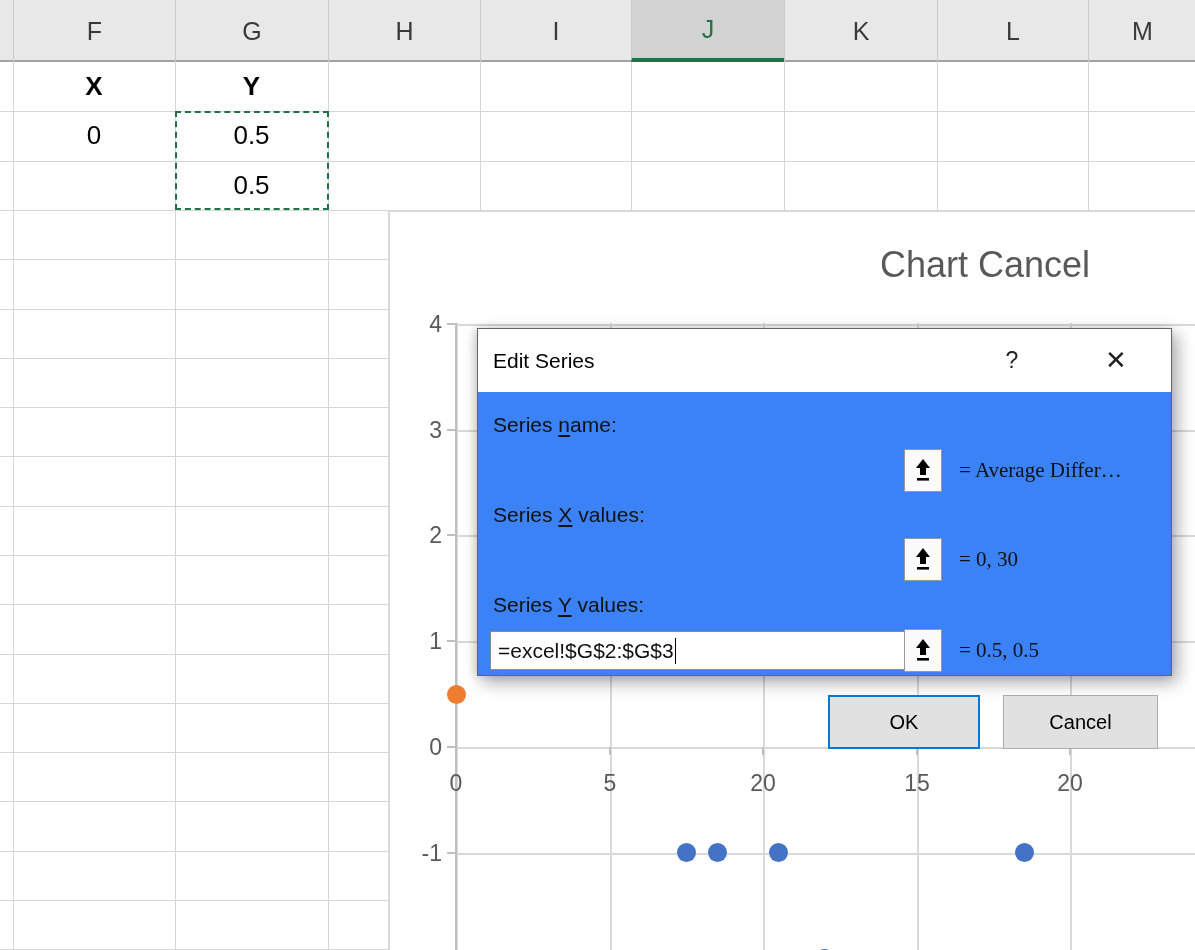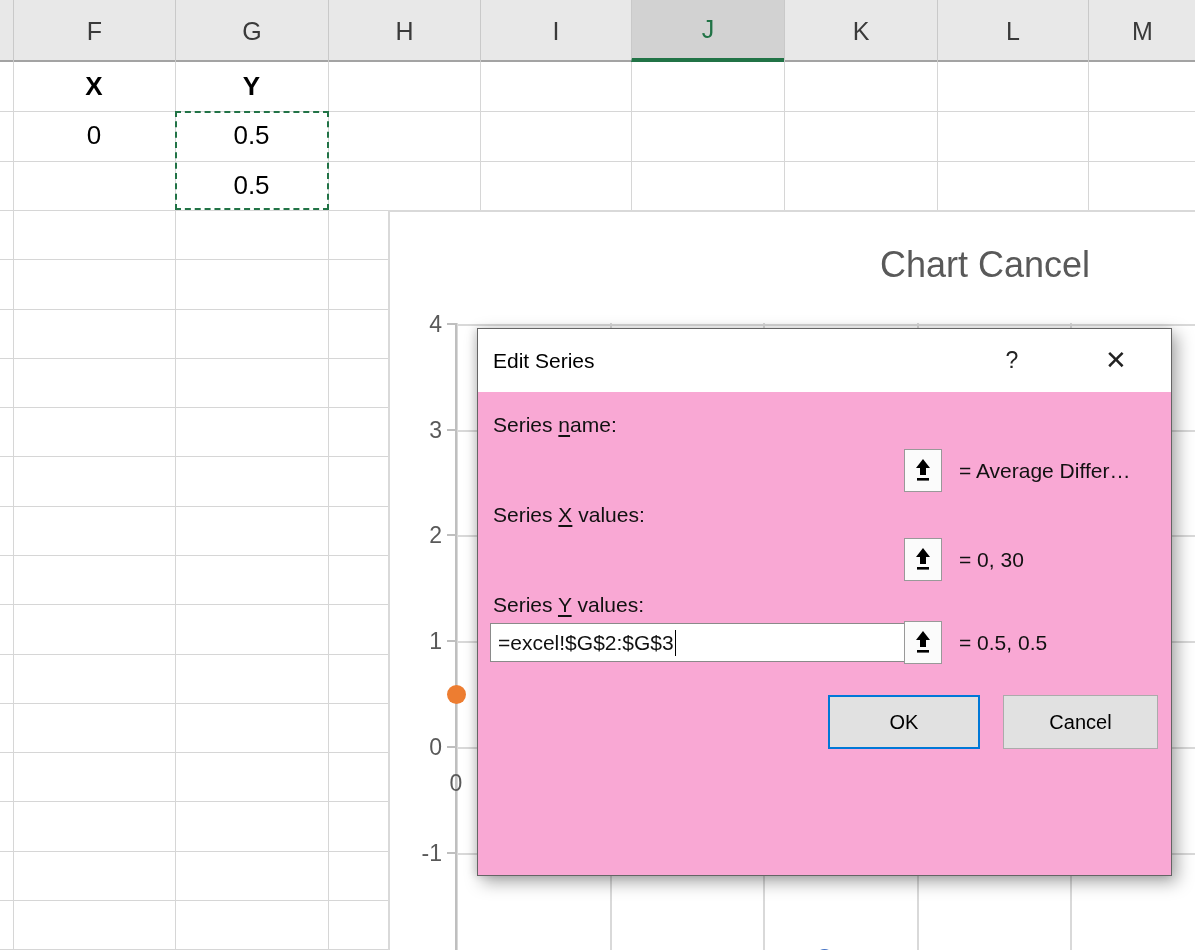--- a/index.html
+++ b/index.html
@@ -42,22 +42,22 @@
   .c-vgrid { position:absolute; width:2px; background:#D9D9D9; }
   .c-hgrid { position:absolute; height:2px; background:#D9D9D9; }
   #y-axis-line { position:absolute; width:2px; background:#BFBFBF; }
   .c-ytick { position:absolute; width:8px; height:2px; background:#BFBFBF; }
   .c-xtick { position:absolute; width:2px; height:8px; background:#BFBFBF; }
   .c-ylabel { position:absolute; width:46px; text-align:right; font-size:23px; color:#595959; }
   .c-xlabel { position:absolute; width:60px; text-align:center; font-size:23px; color:#595959; }
   .dot { position:absolute; width:19px; height:19px; border-radius:50%; }
   
   #dialog {
-    position:absolute; left:477px; top:328px; width:695px; height:548px;
-    background:#f9a8d4; border:1px solid #656565;
+    position:absolute; left:477px; top:328px; width:695px; height:348px;
+    background:#3b82f6; border:1px solid #656565;
     box-shadow:5px 6px 16px rgba(0,0,0,0.35), -3px 0 8px rgba(0,0,0,0.12);
     z-index:3; font-size:21px; color:#111;
   }
   #dlg-titlebar { position:absolute; left:0; top:0; width:100%; height:63px; background:#FFFFFF; }
   #dlg-title { position:absolute; left:15px; top:0; line-height:63px; font-size:21px; color:#000; }
   .dlg-sysbtn {
     position:absolute; top:0; height:63px; display:flex; align-items:center; justify-content:center;
     color:#222; cursor:default;
   }
   #dlg-help { left:515px; width:38px; font-size:23px; }
@@ -68,21 +68,21 @@
   .f-input {
     position:absolute; left:0; top:2px; width:415px; height:39px;
     background:#fff; border:1px solid #8a8a8a; font-size:21px;
     display:flex; align-items:center; padding-left:7px; white-space:nowrap; overflow:hidden;
   }
   .caret { display:inline-block; width:1px; height:26px; background:#000; margin-left:1px; }
   .range-btn {
     position:absolute; left:414px; top:0; width:38px; height:43px;
     background:#FBFBFB; border:1px solid #999; display:flex; align-items:center; justify-content:center;
   }
-  .f-result { position:absolute; left:469px; top:2px; line-height:39px; font-size:21px; white-space:nowrap; }
+  .f-result { position:absolute; left:469px; top:2px; line-height:39px; font-size:21px; white-space:nowrap;font-family:Liberation Serif, serif; }
   .dlg-btn {
     position:absolute; top:366px; height:54px; background:#E1E1E1;
     display:flex; align-items:center; justify-content:center; font-size:20px; color:#000;
   }
   #ok-btn { left:350px; width:152px; border:2px solid #0078D7; }
   #cancel-btn { left:525px; width:155px; border:1px solid #ABABAB; }
 </style>
 </head>
 <body>
 
@@ -200,21 +200,21 @@
       <div class="range-btn">
         <svg width="20" height="26" viewBox="0 0 20 26">
           <polygon points="10,1 17,10 13,10 13,17 7,17 7,10 3,10" fill="#000"></polygon>
           <rect x="4" y="20" width="12" height="2.6" fill="#000"></rect>
         </svg>
       </div>
       <div class="f-result">= 0, 30</div>
     </div>
 
     <div class="f-label" style="top:264px"><span>Series </span><span class="mnemonic">Y</span><span> values:</span></div>
-    <div class="f-row" style="top:292px">
+    <div class="f-row" style="top:300px">
       <div class="f-input">
           <span>=excel!$G$2:$G$3</span>
           <span class="caret"></span>
         </div>
       <div class="range-btn">
         <svg width="20" height="26" viewBox="0 0 20 26">
           <polygon points="10,1 17,10 13,10 13,17 7,17 7,10 3,10" fill="#000"></polygon>
           <rect x="4" y="20" width="12" height="2.6" fill="#000"></rect>
         </svg>
       </div>

